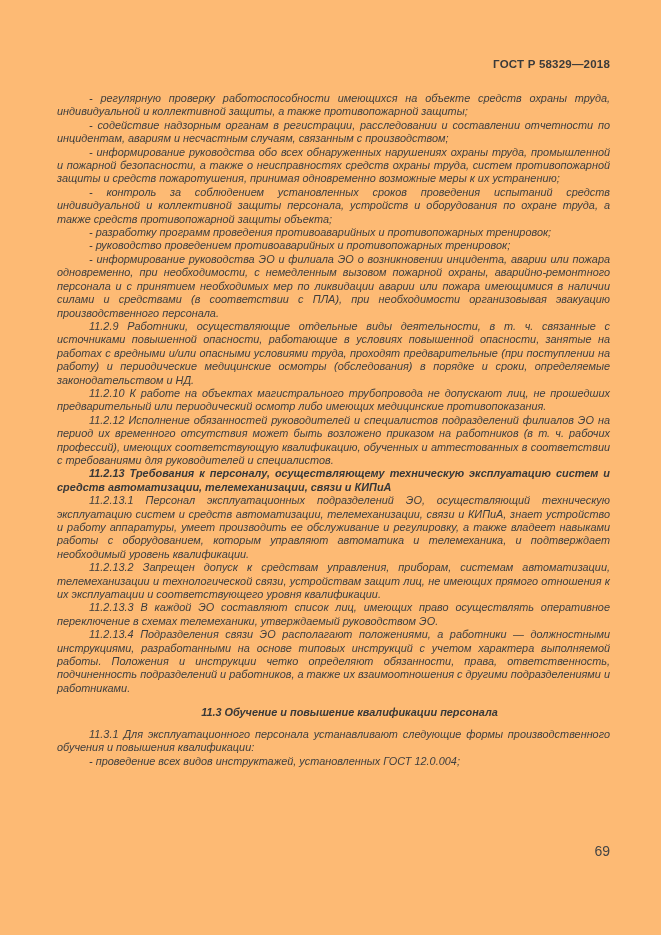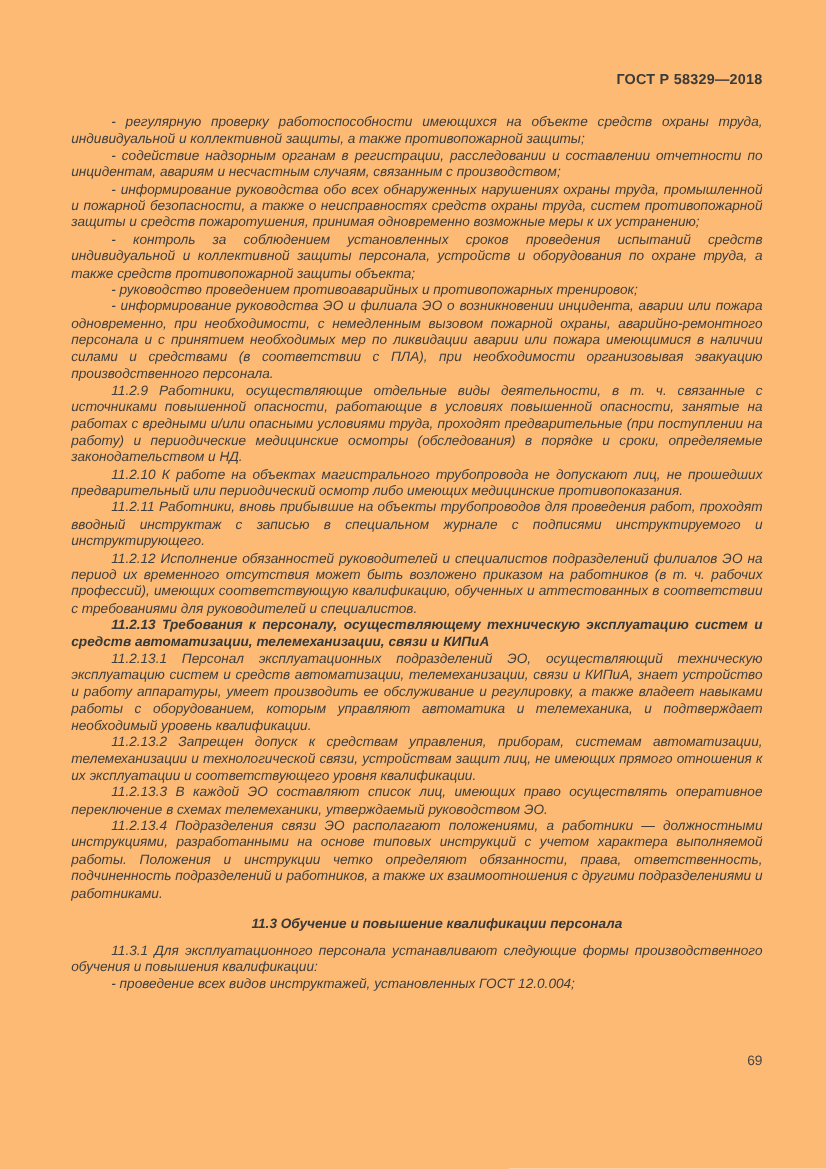--- a/index.html
+++ b/index.html
@@ -53,40 +53,40 @@
     font-weight: bold;
     color: #383838;
     margin-top: 11px;
     margin-bottom: 8px;
     text-align: center;
   }
   .page-number {
     position: absolute;
     top: 843px;
     right: 51px;
-    font-size: 11px;
+    font-size: 14px;
     color: #454545;
   }
 </style>
 </head>
 <body>
 
 <div class="page">
   <div class="inner">
     <div class="doc-header">ГОСТ Р 58329—2018</div>
     <div class="content">
         <p class="para bullet">- регулярную проверку работоспособности имеющихся на объекте средств охраны труда, индивидуальной и коллективной защиты, а также противопожарной защиты;</p>
         <p class="para bullet">- содействие надзорным органам в регистрации, расследовании и составлении отчетности по инцидентам, авариям и несчастным случаям, связанным с производством;</p>
         <p class="para bullet">- информирование руководства обо всех обнаруженных нарушениях охраны труда, промышленной и пожарной безопасности, а также о неисправностях средств охраны труда, систем противопожарной защиты и средств пожаротушения, принимая одновременно возможные меры к их устранению;</p>
         <p class="para bullet">- контроль за соблюдением установленных сроков проведения испытаний средств индивидуальной и коллективной защиты персонала, устройств и оборудования по охране труда, а также средств противопожарной защиты объекта;</p>
+        <p class="para bullet">- разработку программ проведения противоаварийных и противопожарных тренировок;</p>
         <p class="para bullet">- руководство проведением противоаварийных и противопожарных тренировок;</p>
         <p class="para bullet">- информирование руководства ЭО и филиала ЭО о возникновении инцидента, аварии или пожара одновременно, при необходимости, с немедленным вызовом пожарной охраны, аварийно-ремонтного персонала и с принятием необходимых мер по ликвидации аварии или пожара имеющимися в наличии силами и средствами (в соответствии с ПЛА), при необходимости организовывая эвакуацию производственного персонала.</p>
         <p class="para body">11.2.9 Работники, осуществляющие отдельные виды деятельности, в т. ч. связанные с источниками повышенной опасности, работающие в условиях повышенной опасности, занятые на работах с вредными и/или опасными условиями труда, проходят предварительные (при поступлении на работу) и периодические медицинские осмотры (обследования) в порядке и сроки, определяемые законодательством и НД.</p>
         <p class="para body">11.2.10 К работе на объектах магистрального трубопровода не допускают лиц, не прошедших предварительный или периодический осмотр либо имеющих медицинские противопоказания.</p>
-        <p class="para body">11.2.11 Работники, вновь прибывшие на объекты трубопроводов для проведения работ, проходят вводный инструктаж с записью в специальном журнале с подписями инструктируемого и инструктирующего.</p>
         <p class="para body">11.2.12 Исполнение обязанностей руководителей и специалистов подразделений филиалов ЭО на период их временного отсутствия может быть возложено приказом на работников (в т. ч. рабочих профессий), имеющих соответствующую квалификацию, обученных и аттестованных в соответствии с требованиями для руководителей и специалистов.</p>
         <p class="para bold-heading">11.2.13 Требования к персоналу, осуществляющему техническую эксплуатацию систем и средств автоматизации, телемеханизации, связи и КИПиА</p>
         <p class="para body">11.2.13.1 Персонал эксплуатационных подразделений ЭО, осуществляющий техническую эксплуатацию систем и средств автоматизации, телемеханизации, связи и КИПиА, знает устройство и работу аппаратуры, умеет производить ее обслуживание и регулировку, а также владеет навыками работы с оборудованием, которым управляют автоматика и телемеханика, и подтверждает необходимый уровень квалификации.</p>
         <p class="para body">11.2.13.2 Запрещен допуск к средствам управления, приборам, системам автоматизации, телемеханизации и технологической связи, устройствам защит лиц, не имеющих прямого отношения к их эксплуатации и соответствующего уровня квалификации.</p>
         <p class="para body">11.2.13.3 В каждой ЭО составляют список лиц, имеющих право осуществлять оперативное переключение в схемах телемеханики, утверждаемый руководством ЭО.</p>
         <p class="para body">11.2.13.4 Подразделения связи ЭО располагают положениями, а работники — должностными инструкциями, разработанными на основе типовых инструкций с учетом характера выполняемой работы. Положения и инструкции четко определяют обязанности, права, ответственность, подчиненность подразделений и работников, а также их взаимоотношения с другими подразделениями и работниками.</p>
         <p class="para section-heading">11.3 Обучение и повышение квалификации персонала</p>
         <p class="para body">11.3.1 Для эксплуатационного персонала устанавливают следующие формы производственного обучения и повышения квалификации:</p>
         <p class="para bullet">- проведение всех видов инструктажей, установленных ГОСТ 12.0.004;</p>
       </div>

